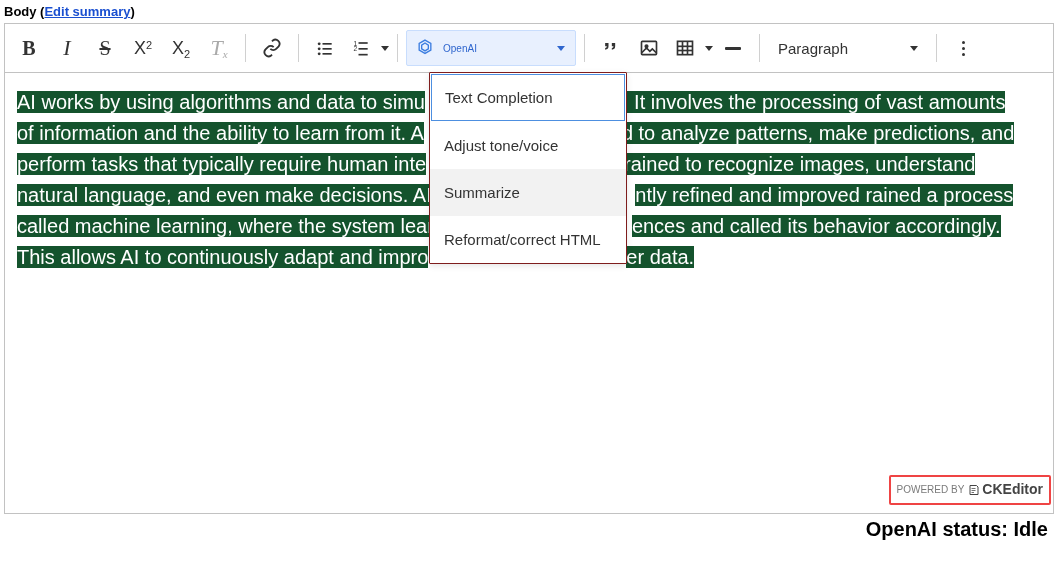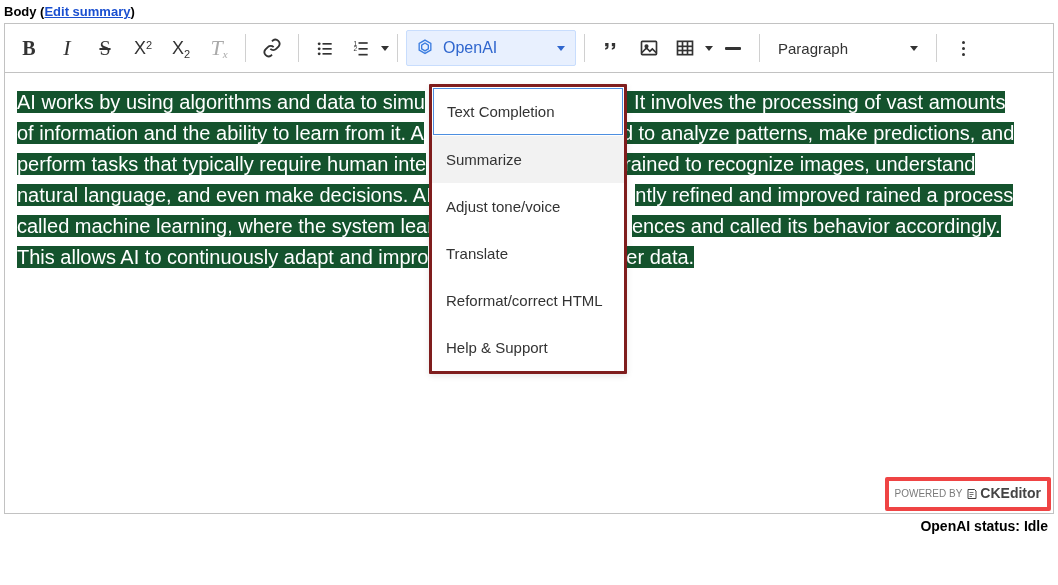--- a/index.html
+++ b/index.html
@@ -68,21 +68,21 @@
     display: inline-flex;
     align-items: center;
     gap: 8px;
     height: 36px;
     padding: 0 10px 0 8px;
     background: #e8f0fe;
     border: 1px solid #c8ddfd;
     border-radius: 2px;
     cursor: pointer;
     color: #2f66ce;
-    font-size: 16px;
+    font-size: 10px;
     font-weight: 400;
     min-width: 170px;
     justify-content: flex-start;
     position: relative;
   }
   .openai-btn .caret-blue {
     width: 0; height: 0;
     border-left: 4px solid transparent;
     border-right: 4px solid transparent;
     border-top: 5px solid #2f66ce;
@@ -115,25 +115,25 @@
     align-items: center;
     justify-content: center;
   }
   .kebab span {
     width: 3px; height: 3px;
     background: #333;
     border-radius: 50%;
   }
   .dropdown {
     position: absolute;
-    top: 60px;
+    top: 48px;
     left: 424px;
     width: 198px;
     background: #fff;
-    border: 3px solid #7f1d1d;
+    border: 1px solid #7f1d1d;
     box-shadow: 0 2px 6px rgba(0,0,0,0.1);
     z-index: 20;
     border-radius: 1px;
   }
   .dropdown-item {
     padding: 15px 14px;
     font-size: 15px;
     color: #333;
     cursor: pointer;
   }
@@ -152,43 +152,43 @@
     font-size: 20px;
     line-height: 1.55;
     color: #222;
   }
   .selected-text {
     background: #14532d;
     color: #fff;
   }
   .powered-badge {
     position: absolute;
-    bottom: 2px;
+    bottom: 8px;
     right: 2px;
     background: #fff;
-    border: 4px solid #ef4444;
+    border: 2px solid #ef4444;
     border-radius: 2px;
     padding: 2px 6px;
     font-size: 10px;
     color: #7a7a7a;
     display: flex;
     align-items: center;
     gap: 4px;
   }
   .powered-badge .ck-name {
     font-weight: 700;
     font-size: 14px;
     color: #444;
     display: inline-flex;
     align-items: center;
     gap: 2px;
   }
   .status-bar {
     text-align: right;
-    font-size: 14px;
+    font-size: 20px;
     font-weight: 700;
     color: #000;
     padding: 4px 6px 0 0;
   }
   svg { display: block; }
   .it { font-style: italic; font-family: "Times New Roman", serif; font-size: 22px; }
   .strike { text-decoration: line-through; }
   .tx { position: relative; }
   .tx-sup { font-size: 11px; position: relative; top: -5px; }
   .tx-sub { font-size: 11px; position: relative; top: 4px; }
@@ -310,25 +310,23 @@
     <button class="tb-btn">
       <span class="kebab">
           <span></span>
           <span></span>
           <span></span>
         </span>
     </button>
 
     <div class="dropdown">
       <div class="dropdown-item active">Text Completion</div>
+      <div class="dropdown-item">Adjust tone/voice</div>
       <div class="dropdown-item hover">Summarize</div>
-      <div class="dropdown-item">Adjust tone/voice</div>
-      <div class="dropdown-item">Translate</div>
       <div class="dropdown-item">Reformat/correct HTML</div>
-      <div class="dropdown-item">Help &amp; Support</div>
     </div>
   </div>
 
   <div class="content-area">
     <div>
       <span class="selected-text">AI works by using algorithms and data to simu</span><span style="display:inline-block;width:198px"></span><span class="selected-text">. It involves the processing of vast amounts</span><br>
       <span class="selected-text">of information and the ability to learn from it. A</span><span style="display:inline-block;width:198px"></span><span class="selected-text">d to analyze patterns, make predictions, and</span><br>
       <span class="selected-text">perform tasks that typically require human inte</span><span style="display:inline-block;width:198px"></span><span class="selected-text">rained to recognize images, understand</span><br>
       <span class="selected-text">natural language, and even make decisions. AI </span><span style="display:inline-block;width:198px"></span><span class="selected-text">ntly refined and improved rained a process</span><br>
       <span class="selected-text">called machine learning, where the system lear</span><span style="display:inline-block;width:198px"></span><span class="selected-text">ences and called its behavior accordingly.</span><br>

